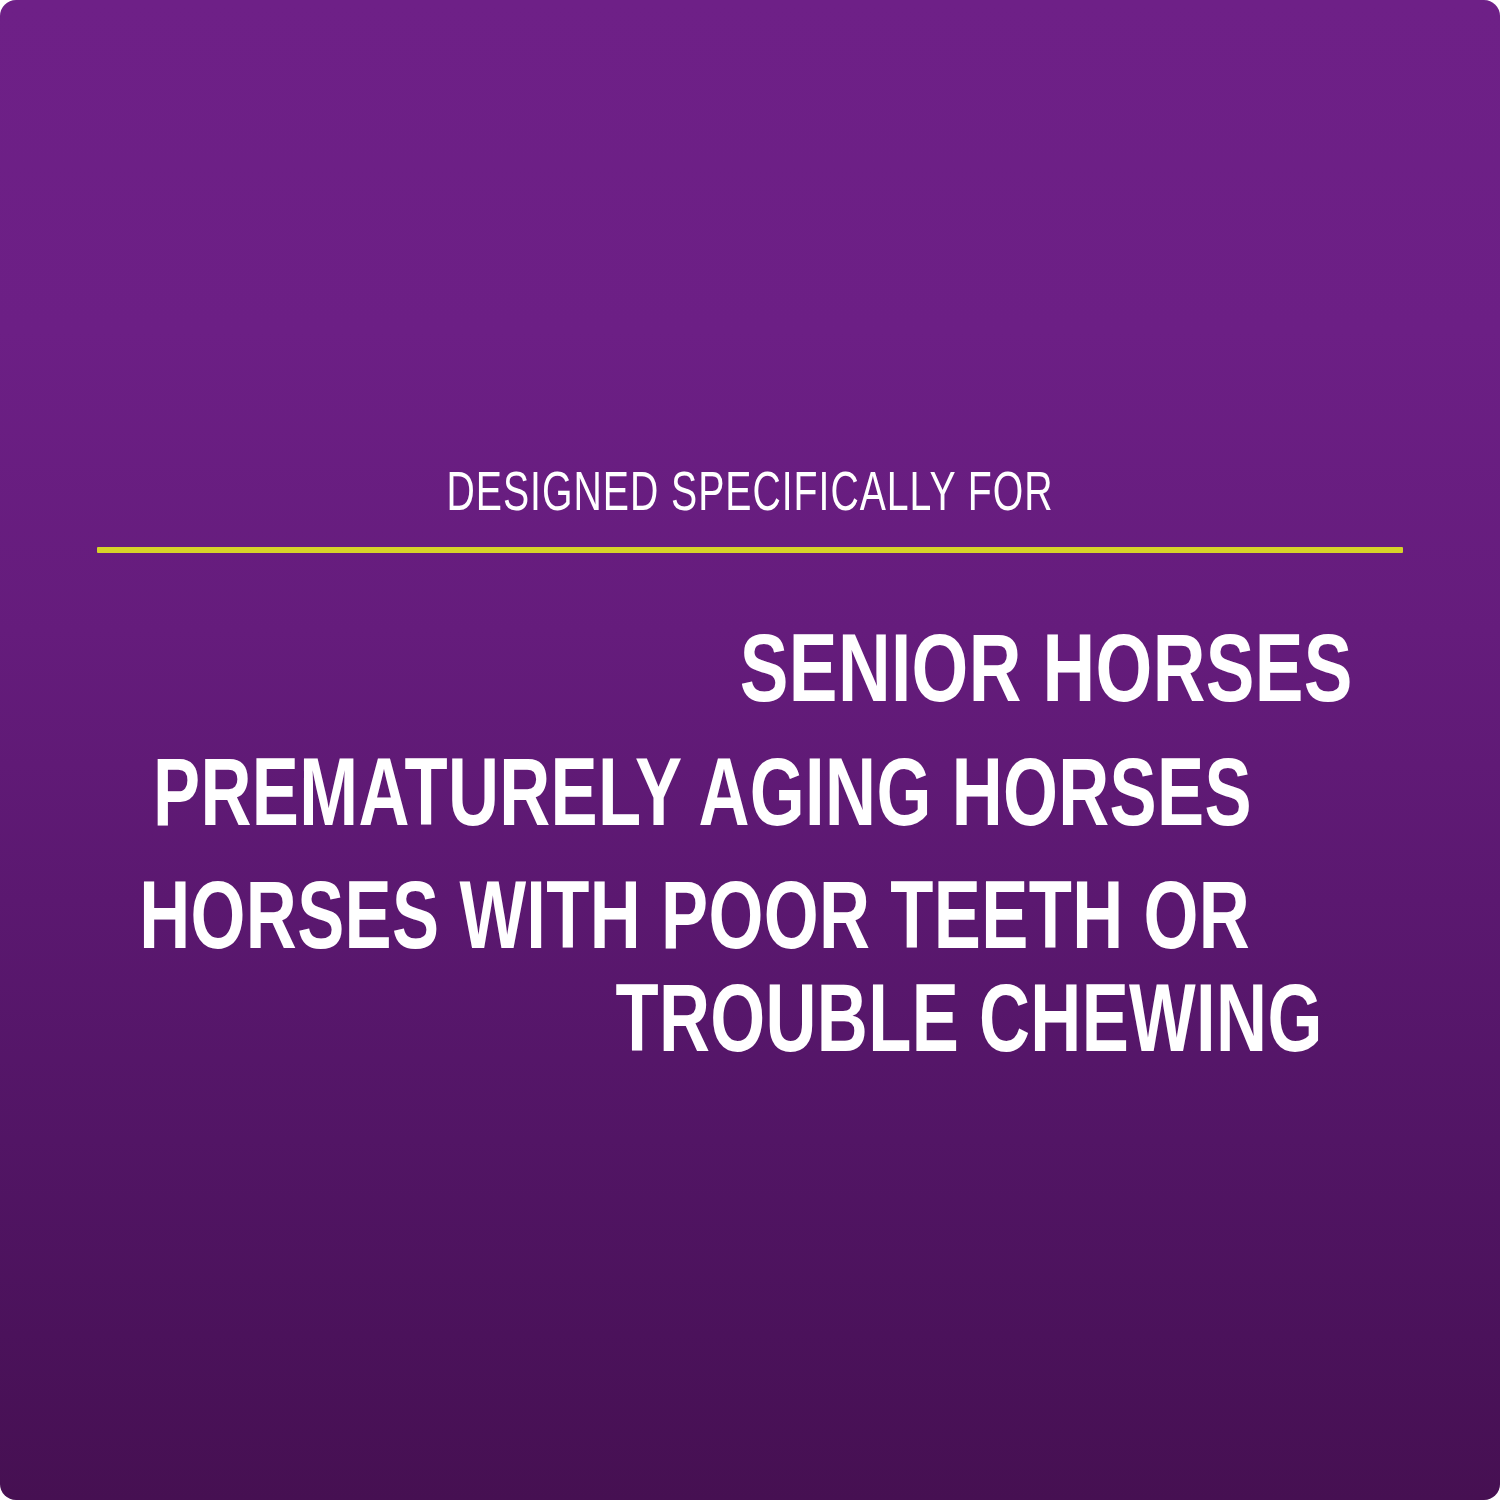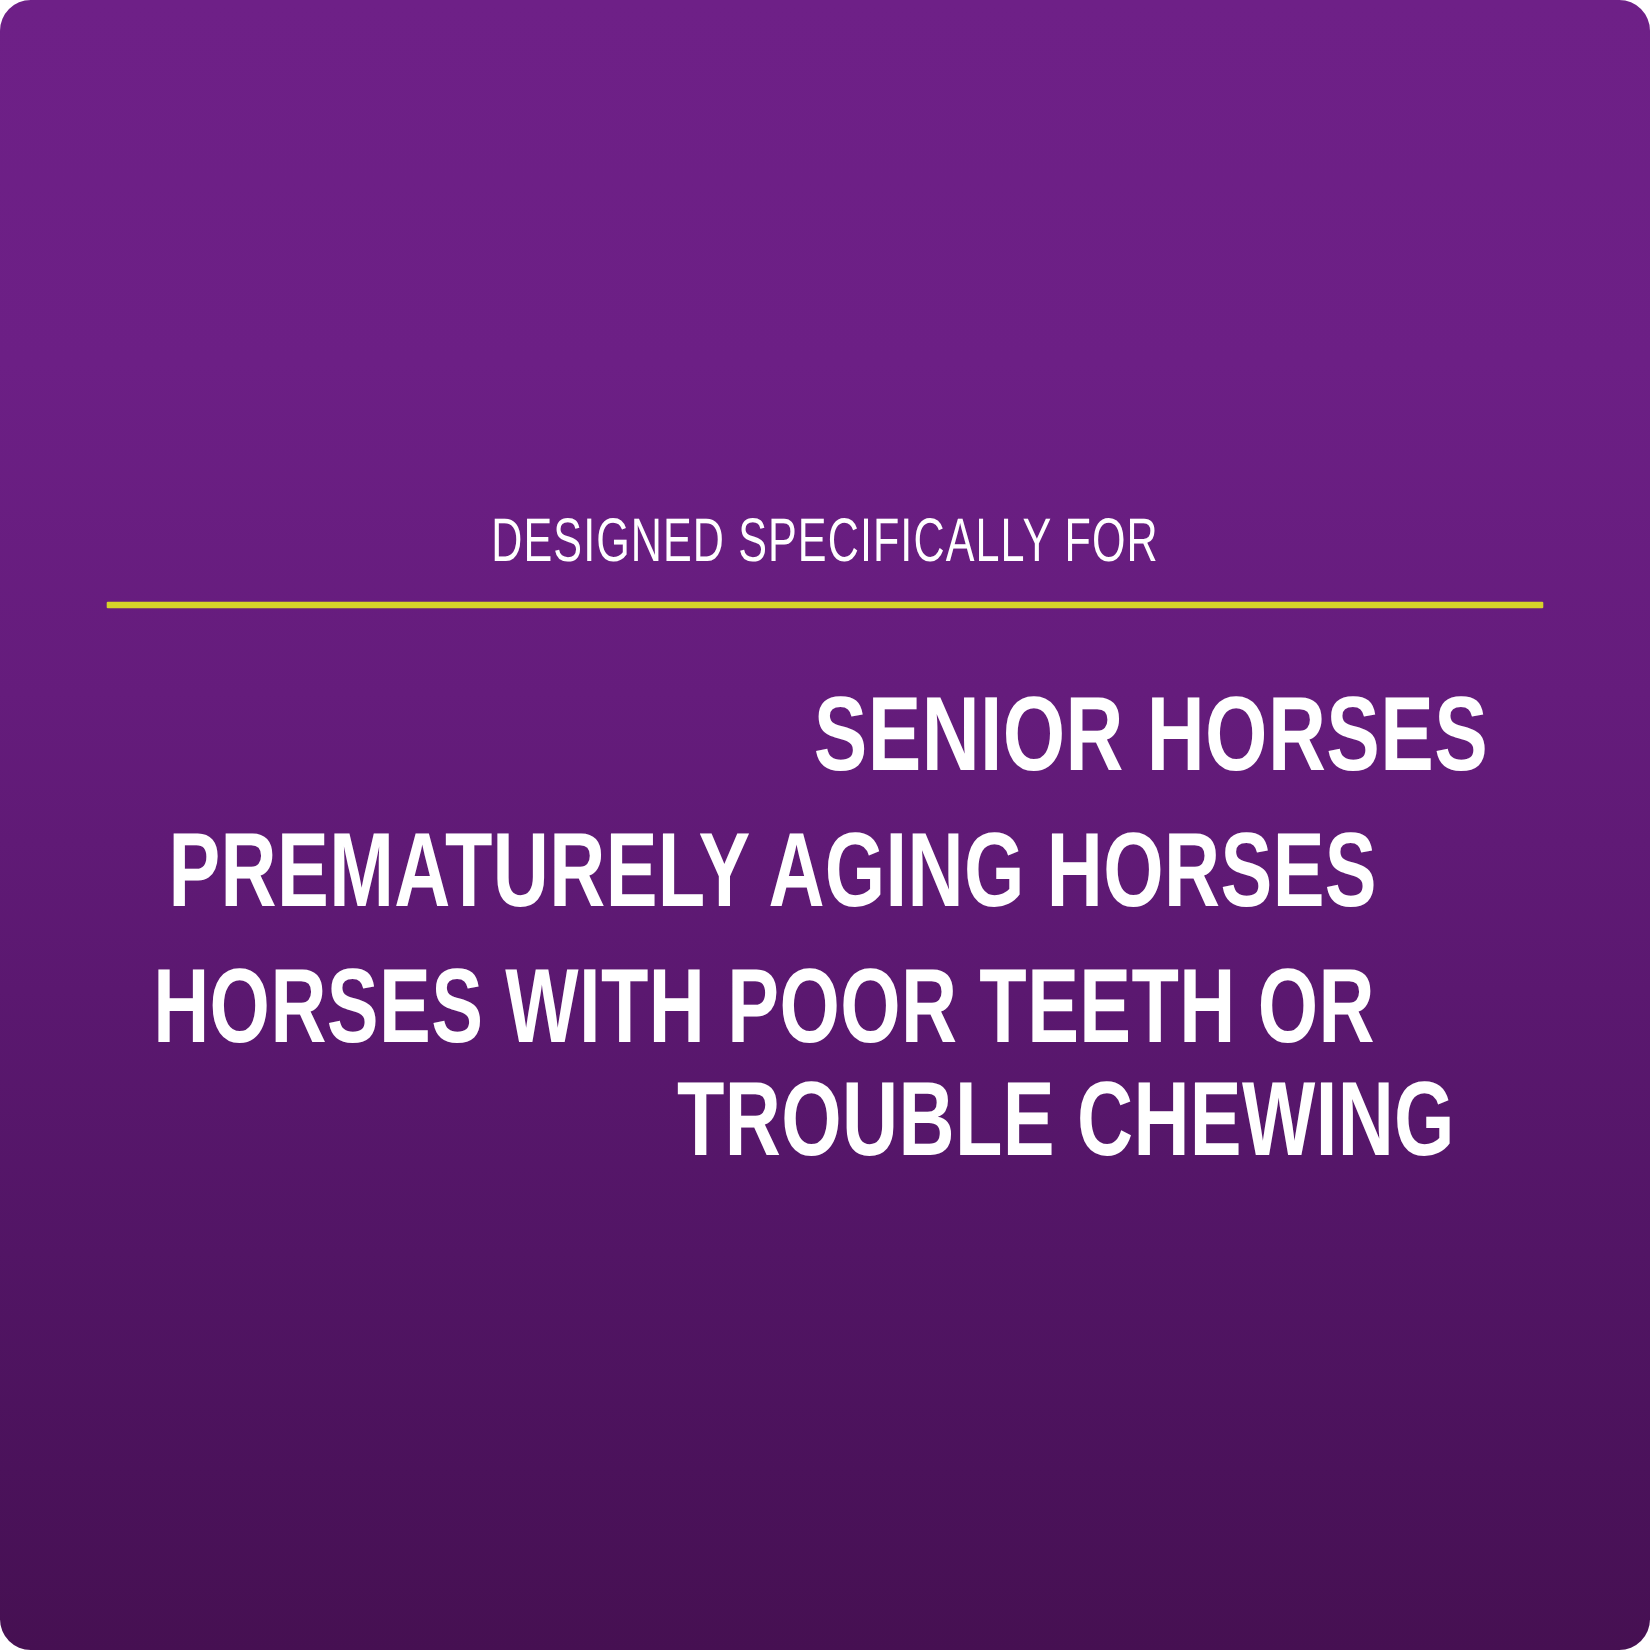--- a/index.html
+++ b/index.html
@@ -13,21 +13,21 @@
     height: 1500px;
     overflow: hidden;
     font-family: "Liberation Sans", sans-serif;
   }
 
   #panel {
     position: relative;
     width: 1500px;
     height: 1500px;
     box-sizing: border-box;
-    border-radius: 28px;
+    border-radius: 16px;
     overflow: hidden;
     background: linear-gradient(180deg,
                 #6E2087 0%,
                 #6C1F85 22%,
                 #651C7C 42%,
                 #5B1870 60%,
                 #521565 76%,
                 #4B125B 89%,
                 #461052 100%);
   }

